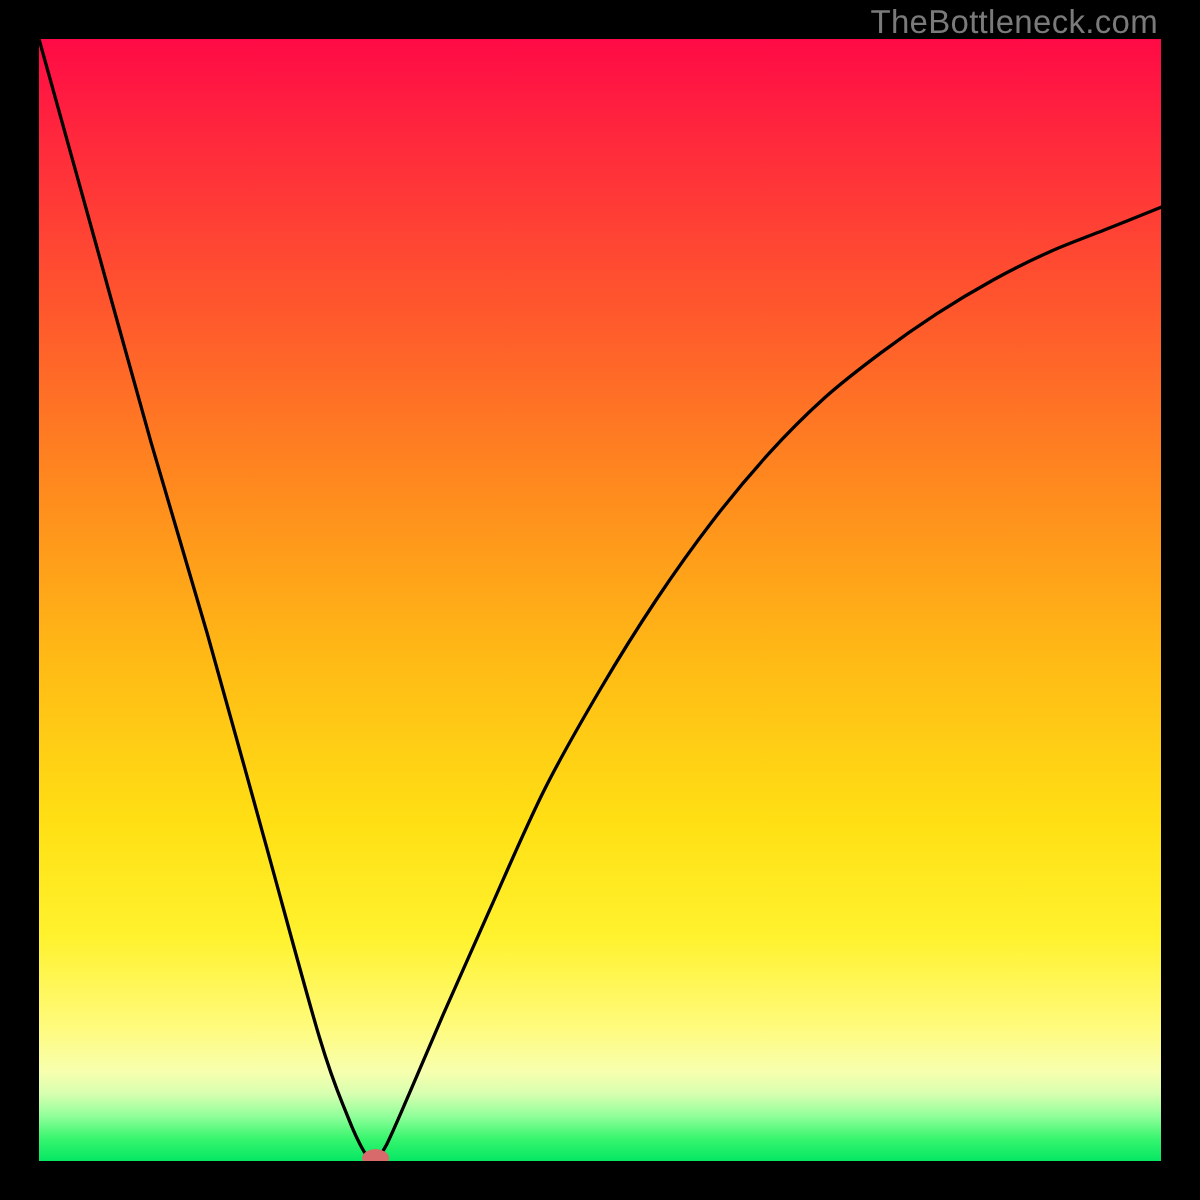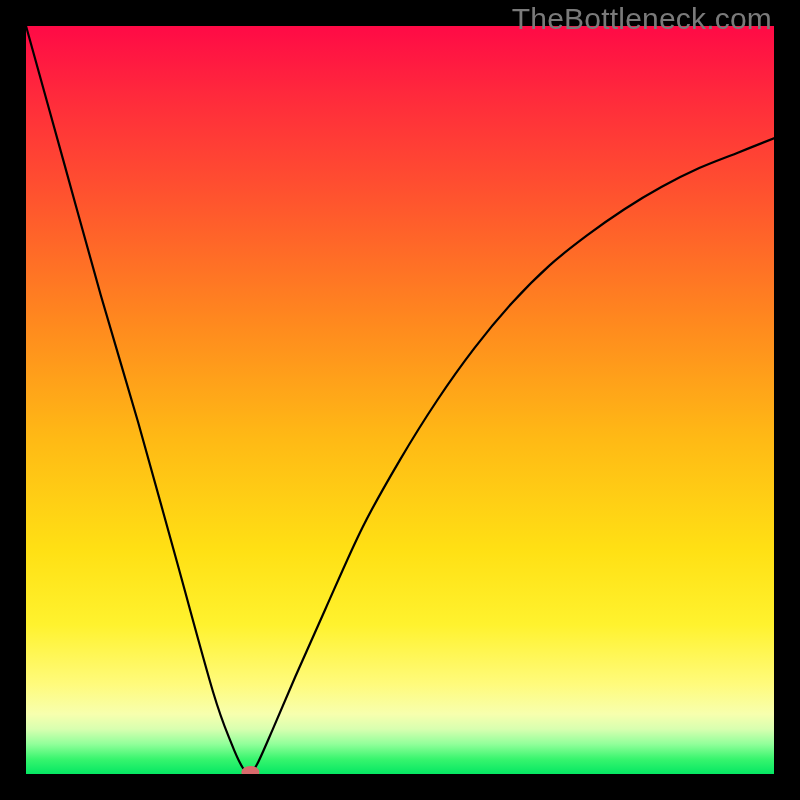--- a/index.html
+++ b/index.html
@@ -46,21 +46,21 @@
     left: 0;
     top: 0;
     width: 748px;
     height: 748px;
   }
   .watermark {
     position: absolute;
     top: 2px;
     right: 28px;
     color: #7a7a7a;
-    font-size: 30px;
+    font-size: 22px;
     letter-spacing: 0.2px;
   }
 </style>
 </head>
 <body>
 
 <div class="frame">
   <div class="plot-area">
     <svg class="plot-svg" viewBox="0 0 748 748" preserveAspectRatio="none">
       <path id="left-branch-path" fill="none" stroke="#000" stroke-width="2.2" stroke-linecap="round" stroke-linejoin="round" d="M 0 0 C 6.233333333333333 22.439999999999998 24.93333333333333 89.75999999999999 37.4 134.64 C 49.86666666666667 179.51999999999998 62.33333333333333 225.64666666666665 74.8 269.28 C 87.26666666666667 312.9133333333333 99.73333333333333 352.8066666666667 112.2 396.44 C 124.66666666666667 440.0733333333333 137.13333333333333 486.20000000000005 149.6 531.08 C 162.06666666666666 575.96 177.65 634.5533333333334 187 665.72 C 196.35 696.8866666666667 200.71333333333337 705.364 205.70000000000002 718.08 C 210.68666666666667 730.796 213.8033333333333 737.0293333333333 216.92 742.016 C 220.03666666666666 747.0026666666666 223.15333333333334 747.0026666666666 224.4 748"></path>

